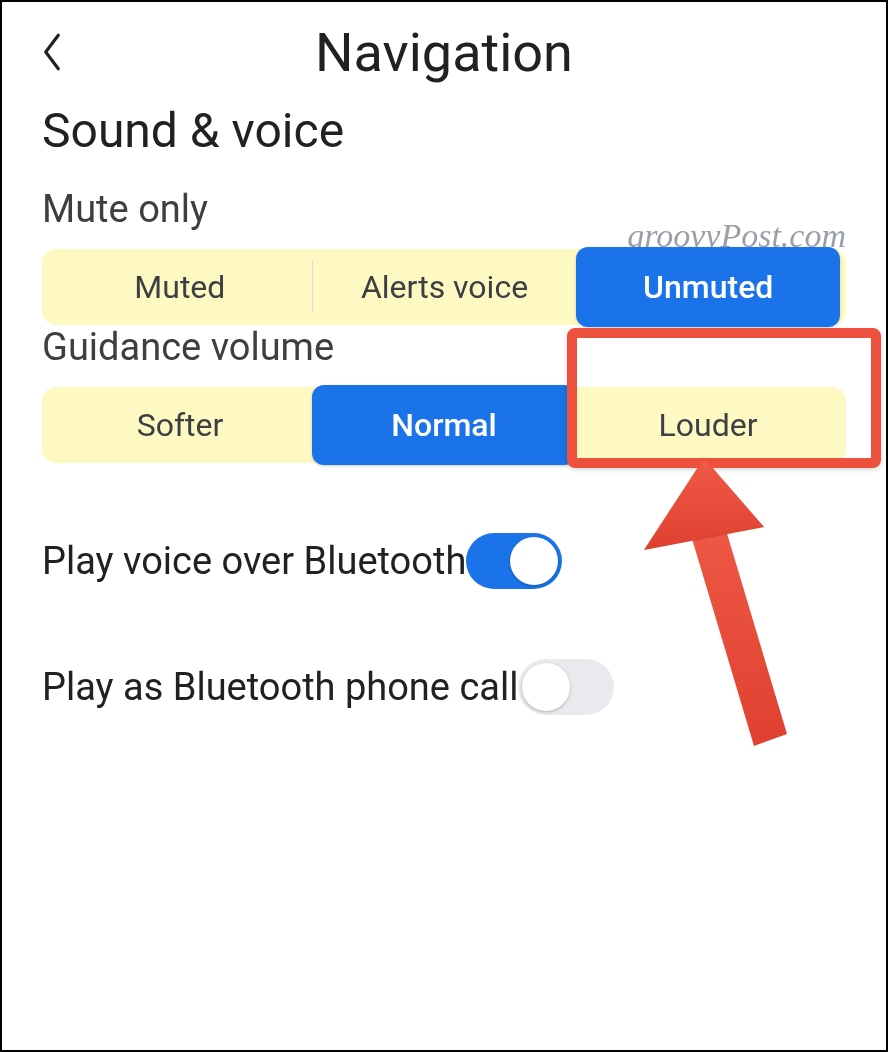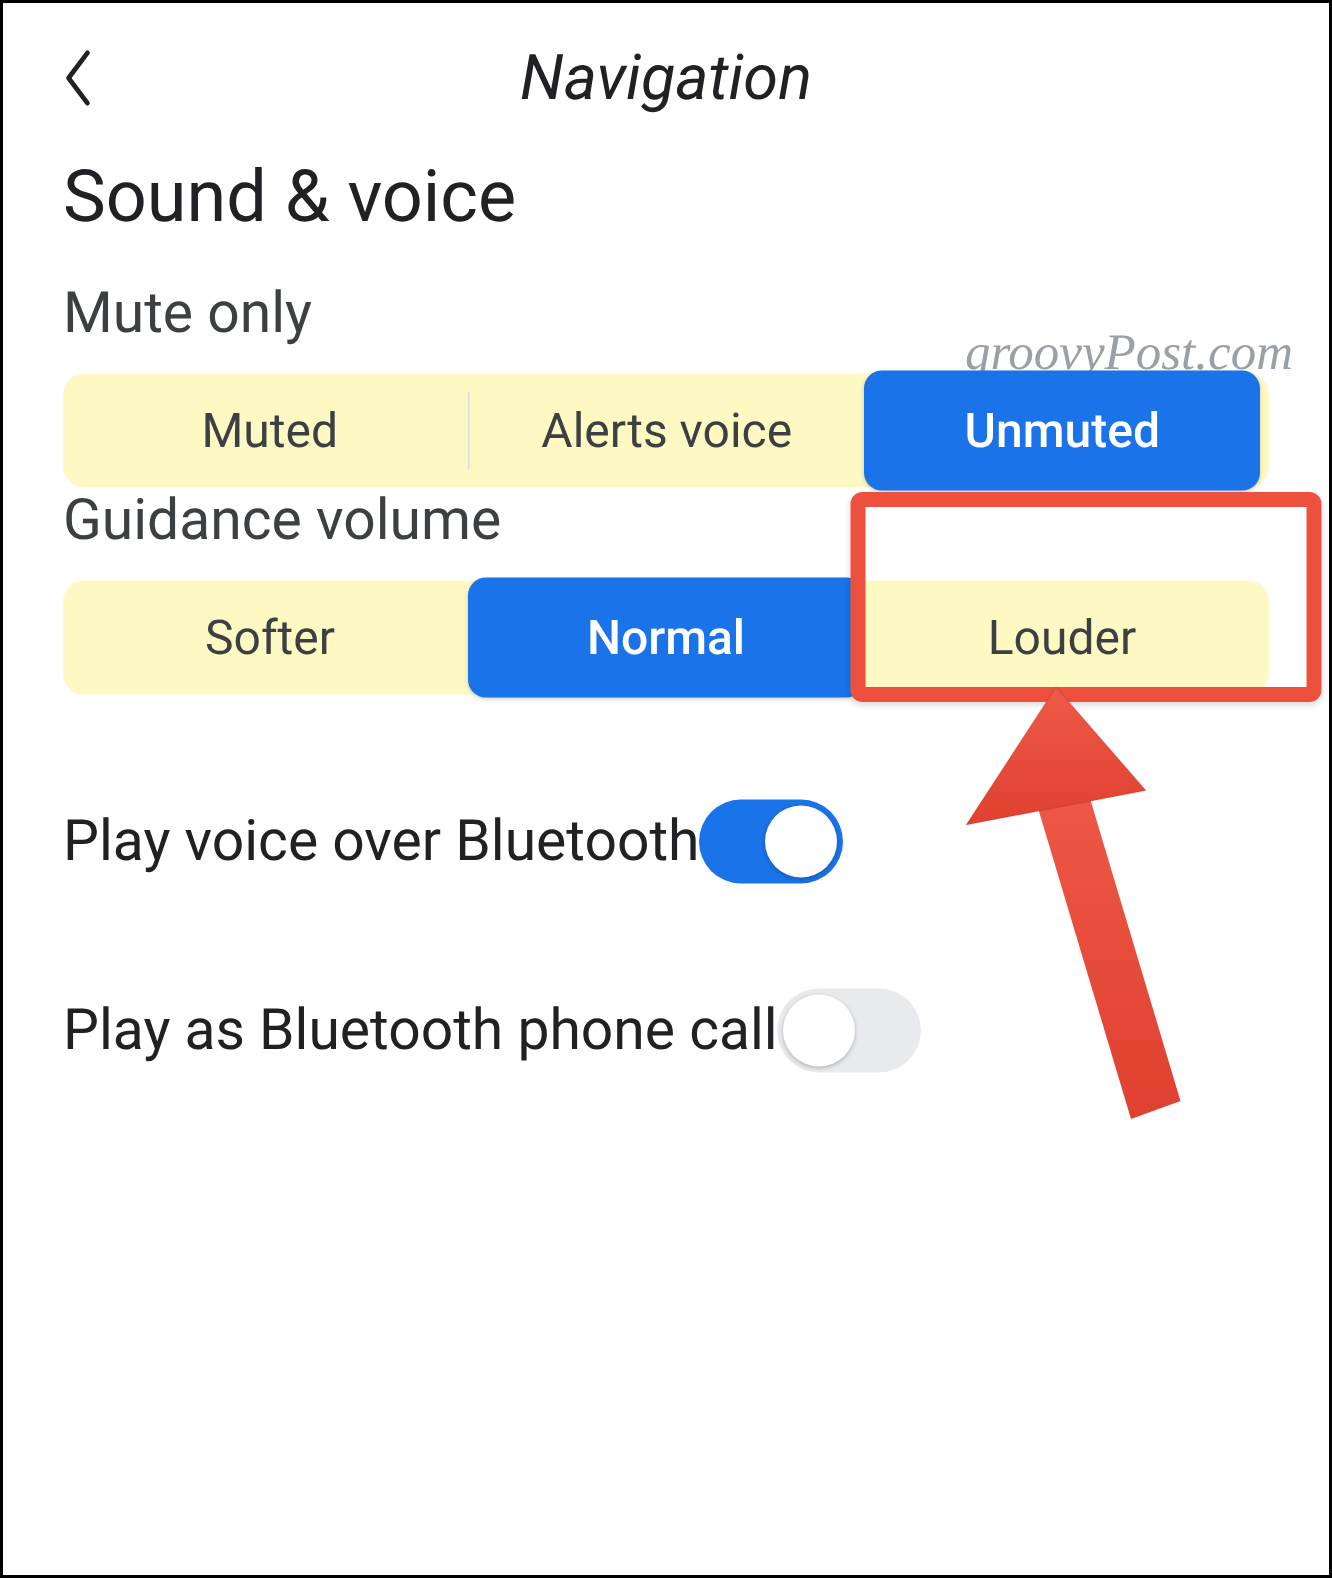--- a/index.html
+++ b/index.html
@@ -27,39 +27,38 @@
     top: 28px;
     width: 44px;
     height: 44px;
     display: flex;
     align-items: center;
     justify-content: center;
     cursor: pointer;
   }
   .back-btn svg { width: 26px; height: 42px; stroke: #202124; stroke-width: 3; fill: none; }
   .header-title {
-    font-size: 42px;
+    font-size: 54px;
     font-weight: 400;
     color: #202124;
-    font-style: italic;
   }
 
   
   .section {
     padding: 0 40px;
   }
   .section-title {
     font-size: 48px;
     font-weight: 400;
     color: #202124;
     margin-bottom: 28px;
   }
   .watermark {
     position: absolute;
-    right: 24px;
+    right: 40px;
     top: 215px;
     font-family: Georgia, 'Times New Roman', serif;
     font-style: italic;
     font-size: 34px;
     color: #9aa0a6;
   }
 
   .subsection-label {
     font-size: 38px;
     font-weight: 400;

